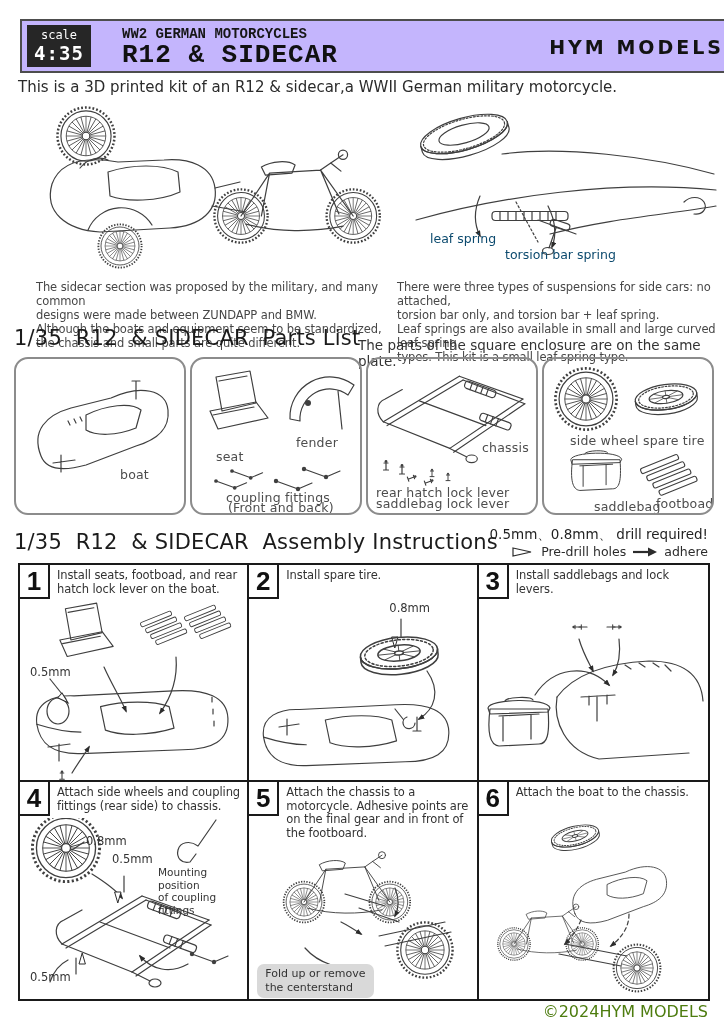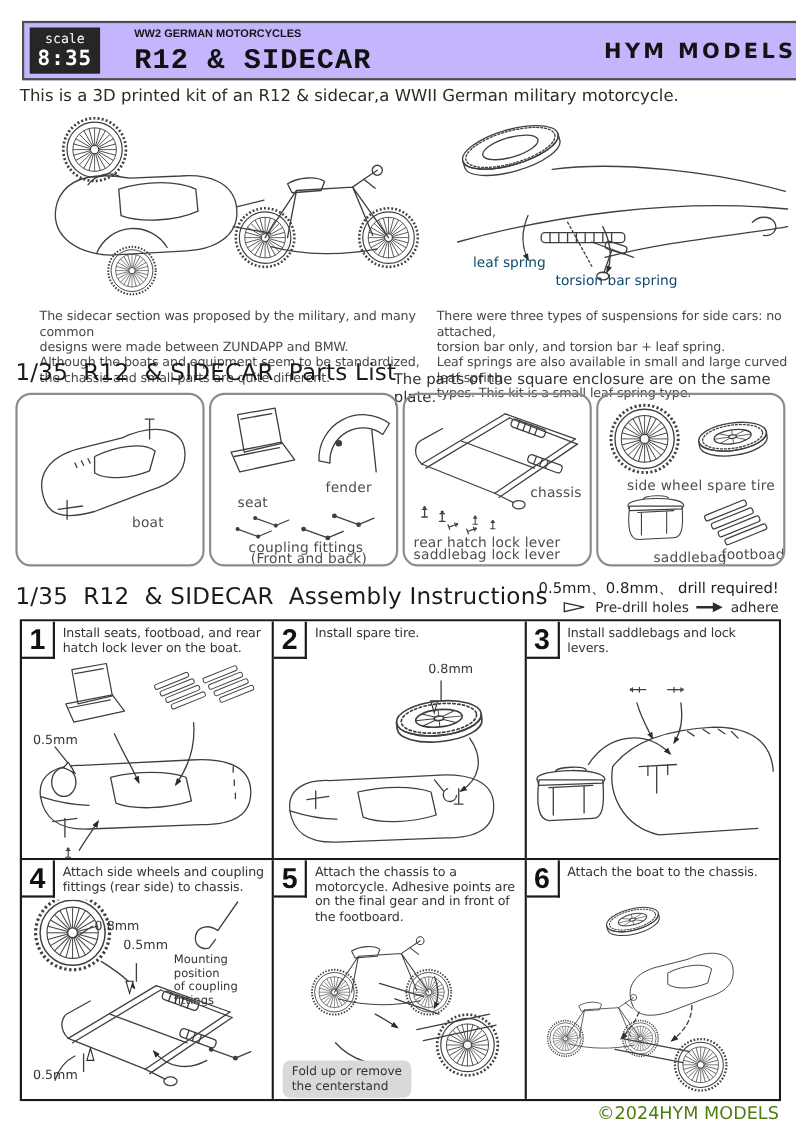--- a/index.html
+++ b/index.html
@@ -9,21 +9,21 @@
   .abs { position:absolute; }
   .pre { white-space:pre-line; }
   .ln { fill:none; stroke:#3f3f3f; stroke-width:1.2; stroke-linecap:round; stroke-linejoin:round; }
 
   
   .header-box { left:20px; top:19px; width:722px; height:54px; background:#c4b5fd; border:2px solid #4d4d4d; }
   .scale-box { left:5px; top:4px; width:64px; height:42px; background:#262626; color:#fff; text-align:center;
                font-family:"DejaVu Sans Mono", monospace; }
   .scale-label { font-size:12px; line-height:15px; margin-top:3px; }
   .scale-value { font-size:19px; font-weight:bold; line-height:20px; letter-spacing:1px; }
-  .series-title { left:100px; top:5px; font-family:Liberation Sans, sans-serif; font-weight:bold; font-size:10px; color:#161616; white-space:pre; }
+  .series-title { left:100px; top:5px; font-family:Liberation Mono, monospace; font-weight:bold; font-size:14px; color:#161616; white-space:pre; }
   .kit-title { left:100px; top:19px; font-family:"Liberation Mono", monospace; font-weight:bold; font-size:26px; letter-spacing:1px; color:#111; white-space:pre; }
   .brand { right:16px; top:15px; font-size:19px; font-weight:bold; letter-spacing:3px; color:#131313; }
 
   .intro { left:18px; top:78px; font-size:15px; color:#2b2b2b; }
 
   .spring-label { font-size:12.5px; color:#0c4a6e; }
   .note { font-size:11.5px; line-height:1.22; color:#474747; letter-spacing:-0.1px; }
 
   .section-title { font-size:21px; color:#1b1b1b; white-space:pre; letter-spacing:0.2px; }
   .section-note { font-size:13.5px; color:#333; }
@@ -175,21 +175,21 @@
       <path class="ln" stroke-width="1" d="M55,108 C85,116 120,116 150,110"></path>
     </g>
   </defs>
 </svg>
 
 <div class="page">
 
   <div class="abs header-box">
     <div class="abs scale-box">
       <div class="scale-label">scale</div>
-      <div class="scale-value">8:35</div>
+      <div class="scale-value">4:35</div>
     </div>
     <div class="abs series-title">WW2 GERMAN MOTORCYCLES</div>
     <div class="abs kit-title">R12 &amp; SIDECAR</div>
     <div class="abs brand">HYM MODELS</div>
   </div>
 
   <div class="abs intro">This is a 3D printed kit of an R12 &amp; sidecar,a WWII German military motorcycle.</div>
 
   <svg class="abs" style="left:22px; top:96px;" width="372" height="176" viewBox="0 0 372 176">
     <use href="#sym-wheel" transform="translate(64,40) scale(0.95)"></use>

